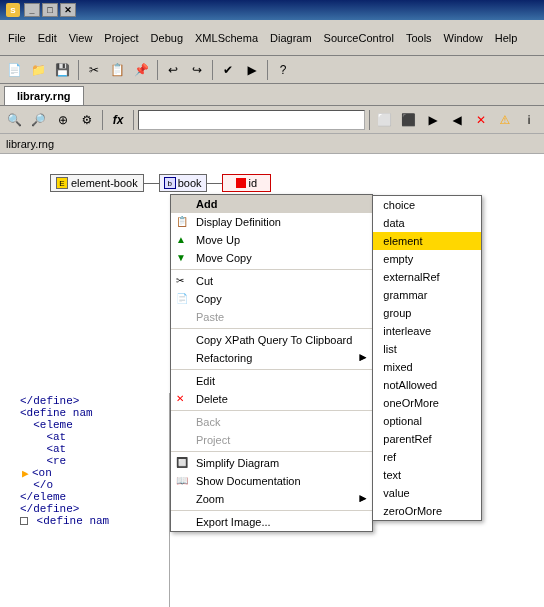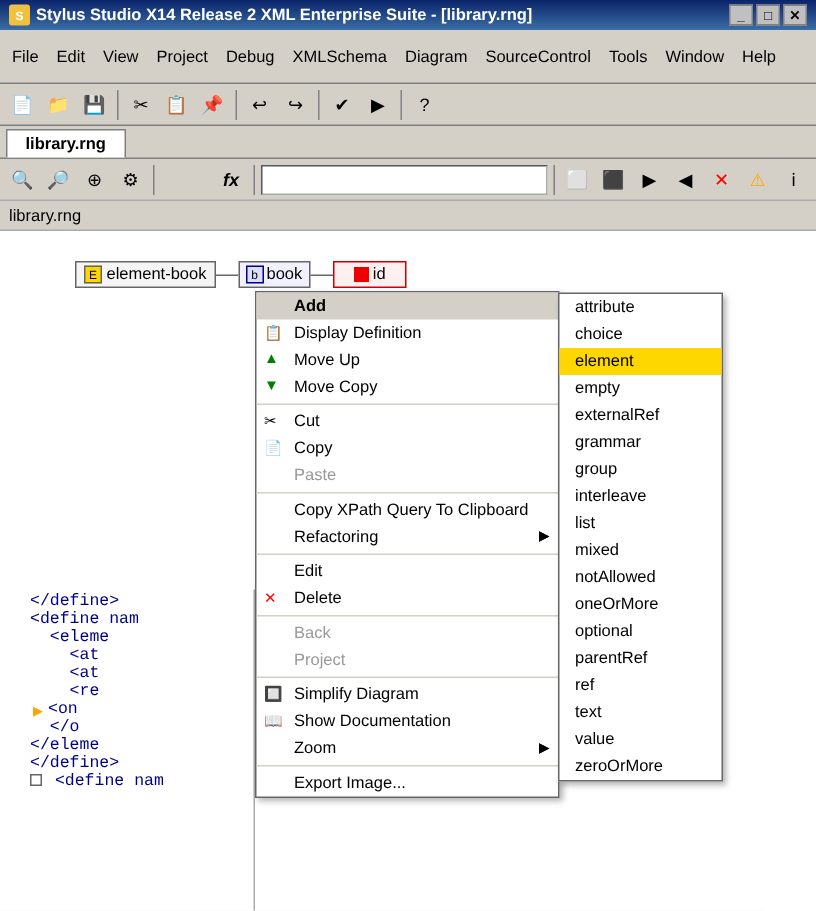--- a/index.html
+++ b/index.html
@@ -295,21 +295,20 @@
       font-size: 8px;
       text-align: center;
       line-height: 12px;
     }
   </style>
 </head>
 <body>
 
 <div class="title-bar">
   <div class="title-bar-icon">S</div>
-  <span class="title-bar-text">Stylus Studio X14 Release 2 XML Enterprise Suite - [library.rng]</span>
   <div class="title-bar-buttons">
     <div class="title-btn">_</div>
     <div class="title-btn">□</div>
     <div class="title-btn">✕</div>
   </div>
 </div>
 
 <div class="menu-bar">
   <span class="menu-item">File</span>
   <span class="menu-item">Edit</span>
@@ -347,21 +346,21 @@
     <span>library.rng</span>
   </div>
 </div>
 
 <div class="toolbar2">
   <div class="toolbar-btn">🔍</div>
   <div class="toolbar-btn">🔎</div>
   <div class="toolbar-btn">⊕</div>
   <div class="toolbar-btn">⚙</div>
   <div class="toolbar-separator"></div>
-  <div class="toolbar-btn" style="font-style:italic;font-weight:bold;margin-left:36px;">fx</div>
+  <div class="toolbar-btn" style="font-style:italic;font-weight:bold;">fx</div>
   <div class="toolbar-separator"></div>
   <div style="flex:1;height:20px;background:white;border:1px inset #aaa;"></div>
   <div class="toolbar-separator"></div>
   <div class="toolbar-btn">⬜</div>
   <div class="toolbar-btn">⬛</div>
   <div class="toolbar-btn">▶</div>
   <div class="toolbar-btn">◀</div>
   <div class="toolbar-btn" style="color:red;">✕</div>
   <div class="toolbar-btn" style="color:orange;">⚠</div>
   <div class="toolbar-btn">ℹ</div>
@@ -454,22 +453,22 @@
       <div class="cm-item has-submenu" style="position:relative;">
         <span>Zoom</span>
         <span style="position:absolute;right:6px;top:3px;font-size:9px;">▶</span>
       </div>
       <div class="cm-separator"></div>
       <div class="cm-item">
         <span>Export Image...</span>
       </div>
 
       <div class="submenu" style="top:0px;">
-        <div class="sm-item"><span>attribute</span></div>
         <div class="sm-item"><span>choice</span></div>
+        <div class="sm-item"><span>data</span></div>
         <div class="sm-item highlighted"><span>element</span></div>
         <div class="sm-item"><span>empty</span></div>
         <div class="sm-item"><span>externalRef</span></div>
         <div class="sm-item"><span>grammar</span></div>
         <div class="sm-item"><span>group</span></div>
         <div class="sm-item"><span>interleave</span></div>
         <div class="sm-item"><span>list</span></div>
         <div class="sm-item"><span>mixed</span></div>
         <div class="sm-item"><span>notAllowed</span></div>
         <div class="sm-item"><span>oneOrMore</span></div>

